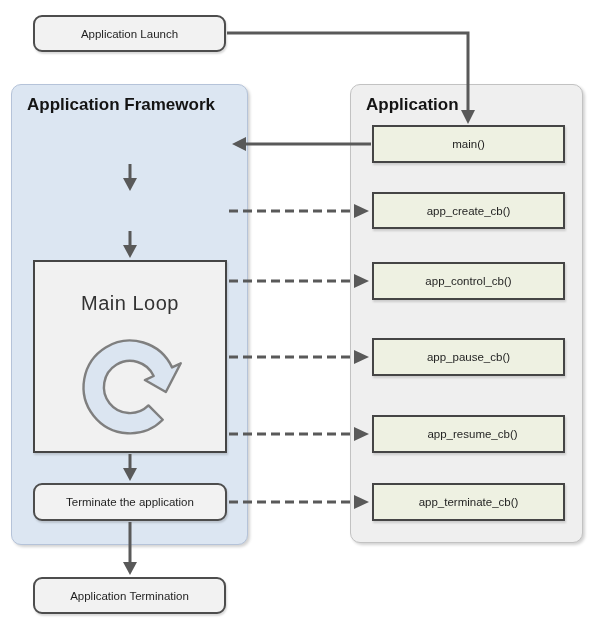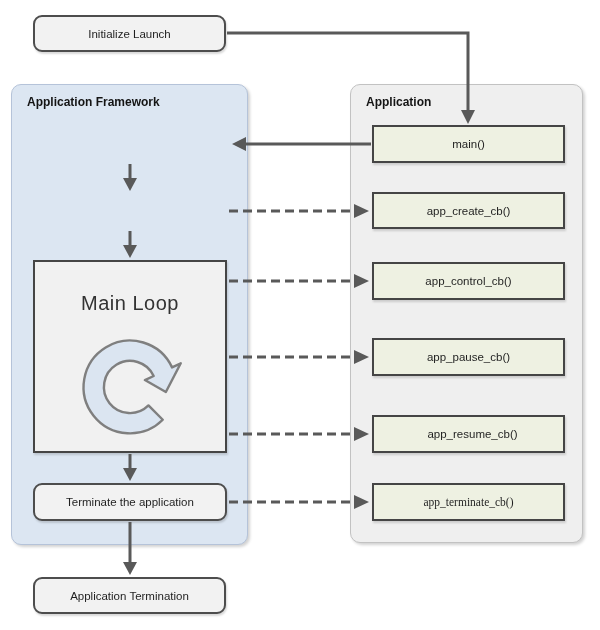--- a/index.html
+++ b/index.html
@@ -26,21 +26,21 @@
   }
   .gray-container {
     background: #efefef;
     border: 1px solid #c2c2c2;
     box-shadow: 2px 2px 3px rgba(0,0,0,0.18);
   }
   .container-title {
     position: absolute;
     left: 15px;
     top: 10px;
-    font-size: 12px;
+    font-size: 17px;
     font-weight: bold;
     color: #141414;
   }
   .box {
     position: absolute;
     display: flex;
     align-items: center;
     justify-content: center;
     box-sizing: border-box;
     font-size: 11.5px;
@@ -79,21 +79,21 @@
   #box-uiappmain    { left: 33px;  top: 126px; width: 194px; height: 37px; }
   #box-initialize   { left: 33px;  top: 192px; width: 194px; height: 38px; }
   #box-mainloop     { left: 33px;  top: 260px; width: 194px; height: 193px; }
   #box-terminate    { left: 33px;  top: 483px; width: 194px; height: 38px; }
   #box-termination  { left: 33px;  top: 577px; width: 193px; height: 37px; }
   #box-main         { left: 372px; top: 125px; width: 193px; height: 38px; }
   #box-create       { left: 372px; top: 192px; width: 193px; height: 37px; }
   #box-control      { left: 372px; top: 262px; width: 193px; height: 38px; }
   #box-pause        { left: 372px; top: 338px; width: 193px; height: 38px; }
   #box-resume       { left: 372px; top: 415px; width: 193px; height: 38px; padding-left: 8px; }
-  #box-terminatecb  { left: 372px; top: 483px; width: 193px; height: 38px; font-family: Liberation Serif, serif; }
+  #box-terminatecb  { left: 372px; top: 483px; width: 193px; height: 38px; }
   #arrows-overlay {
     position: absolute;
     left: 0; top: 0;
     width: 600px; height: 630px;
     pointer-events: none;
     z-index: 5;
   }
   .solid-line  { stroke: #595959; stroke-width: 3; fill: none; }
   .dashed-line { stroke: #595959; stroke-width: 3; fill: none; stroke-dasharray: 9 5; }
   .arrow-head  { fill: #595959; stroke: none; }
@@ -105,21 +105,21 @@
 
   <div class="container blue-container" id="container-framework">
     <div class="container-title">Application Framework</div>
   </div>
 
   <div class="container gray-container" id="container-application">
     <div class="container-title">Application</div>
   </div>
 
   <div class="box rounded-box" id="box-launch">
-    <span>Initialize Launch</span>
+    <span>Application Launch</span>
   </div>
 
   <div class="box rounded-box" id="box-termination">
     <span>Application Termination</span>
   </div>
 
 
 
   <div class="box mainloop-box" id="box-mainloop">
     <span class="mainloop-label">Main Loop</span>

